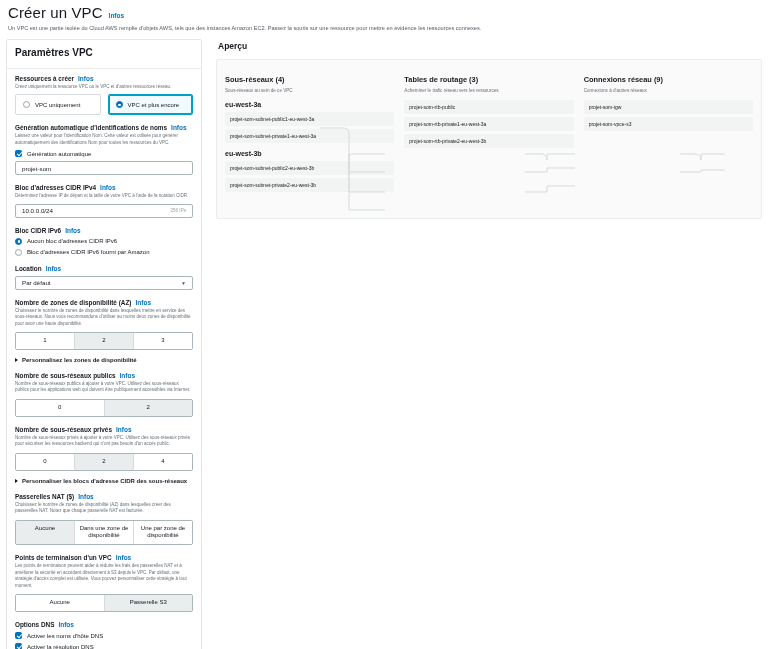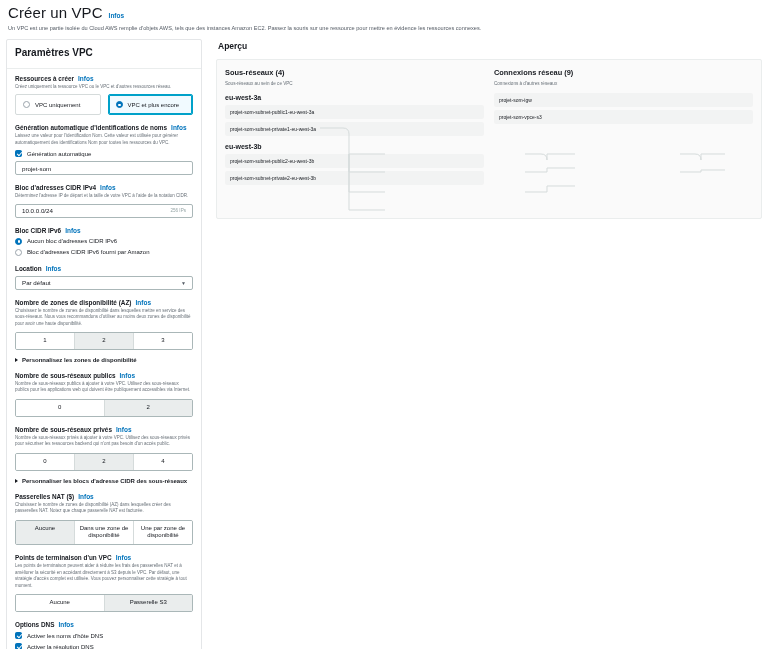--- a/index.html
+++ b/index.html
@@ -124,20 +124,21 @@
   .prev-title { font-size: 8.5px; font-weight: 700; color: #16191f; padding: 2px 0 8px 2px; }
   .prev-panel {
     background: #fafafa; border: 1px solid #eaeded; border-radius: 2px;
     padding: 8px 8px 10px 8px; position: relative; min-height: 160px;
   }
   .prev-cols { display: flex; gap: 10px; }
   .pcol { flex: 1; min-width: 0; }
   .pcard {
     background: #fff; border-radius: 3px; padding: 7px 7px 9px 7px;
     box-shadow: 0 1px 1px rgba(0,0,0,.06);
+    margin-top: 7px;
   }
   .pcard.flat { background: transparent; box-shadow: none; padding: 0; }
   .pcard-hd { display: flex; align-items: baseline; gap: 6px; }
   .pcard-title { font-size: 7.4px; font-weight: 700; color: #16191f; }
   .pcard-sub { font-size: 4.6px; color: #687078; margin-top: 4px; line-height: 1.4; }
   .az-label { font-size: 7px; font-weight: 700; color: #16191f; margin: 7px 0 4px 0; }
   .chip {
     background: #f2f3f3; border-radius: 2px;
     font-size: 5px; color: #16191f;
     padding: 4px 5px; margin-top: 3px; line-height: 1.2;
@@ -360,20 +361,31 @@
               <div class="az-label">eu-west-3a</div>
               <div class="chip">projet-som-subnet-public1-eu-west-3a</div>
               <div class="chip">projet-som-subnet-private1-eu-west-3a</div>
 
               <div class="az-label">eu-west-3b</div>
               <div class="chip">projet-som-subnet-public2-eu-west-3b</div>
               <div class="chip">projet-som-subnet-private2-eu-west-3b</div>
             </div>
           </div>
 
+          <div class="pcol">
+            <div class="pcard flat">
+              <div class="pcard-hd">
+                <span class="pcard-title">Tables de routage (3)</span>
+              </div>
+              <div class="pcard-sub">Acheminer le trafic réseau vers les ressources</div>
+              <div class="chip first">projet-som-rtb-public</div>
+              <div class="chip">projet-som-rtb-private1-eu-west-3a</div>
+              <div class="chip">projet-som-rtb-private2-eu-west-3b</div>
+            </div>
+          </div>
 
           <div class="pcol">
             <div class="pcard flat">
               <div class="pcard-hd">
                 <span class="pcard-title">Connexions réseau (9)</span>
               </div>
               <div class="pcard-sub">Connexions à d'autres réseaux</div>
               <div class="chip first">projet-som-igw</div>
               <div class="chip">projet-som-vpce-s3</div>
             </div>

